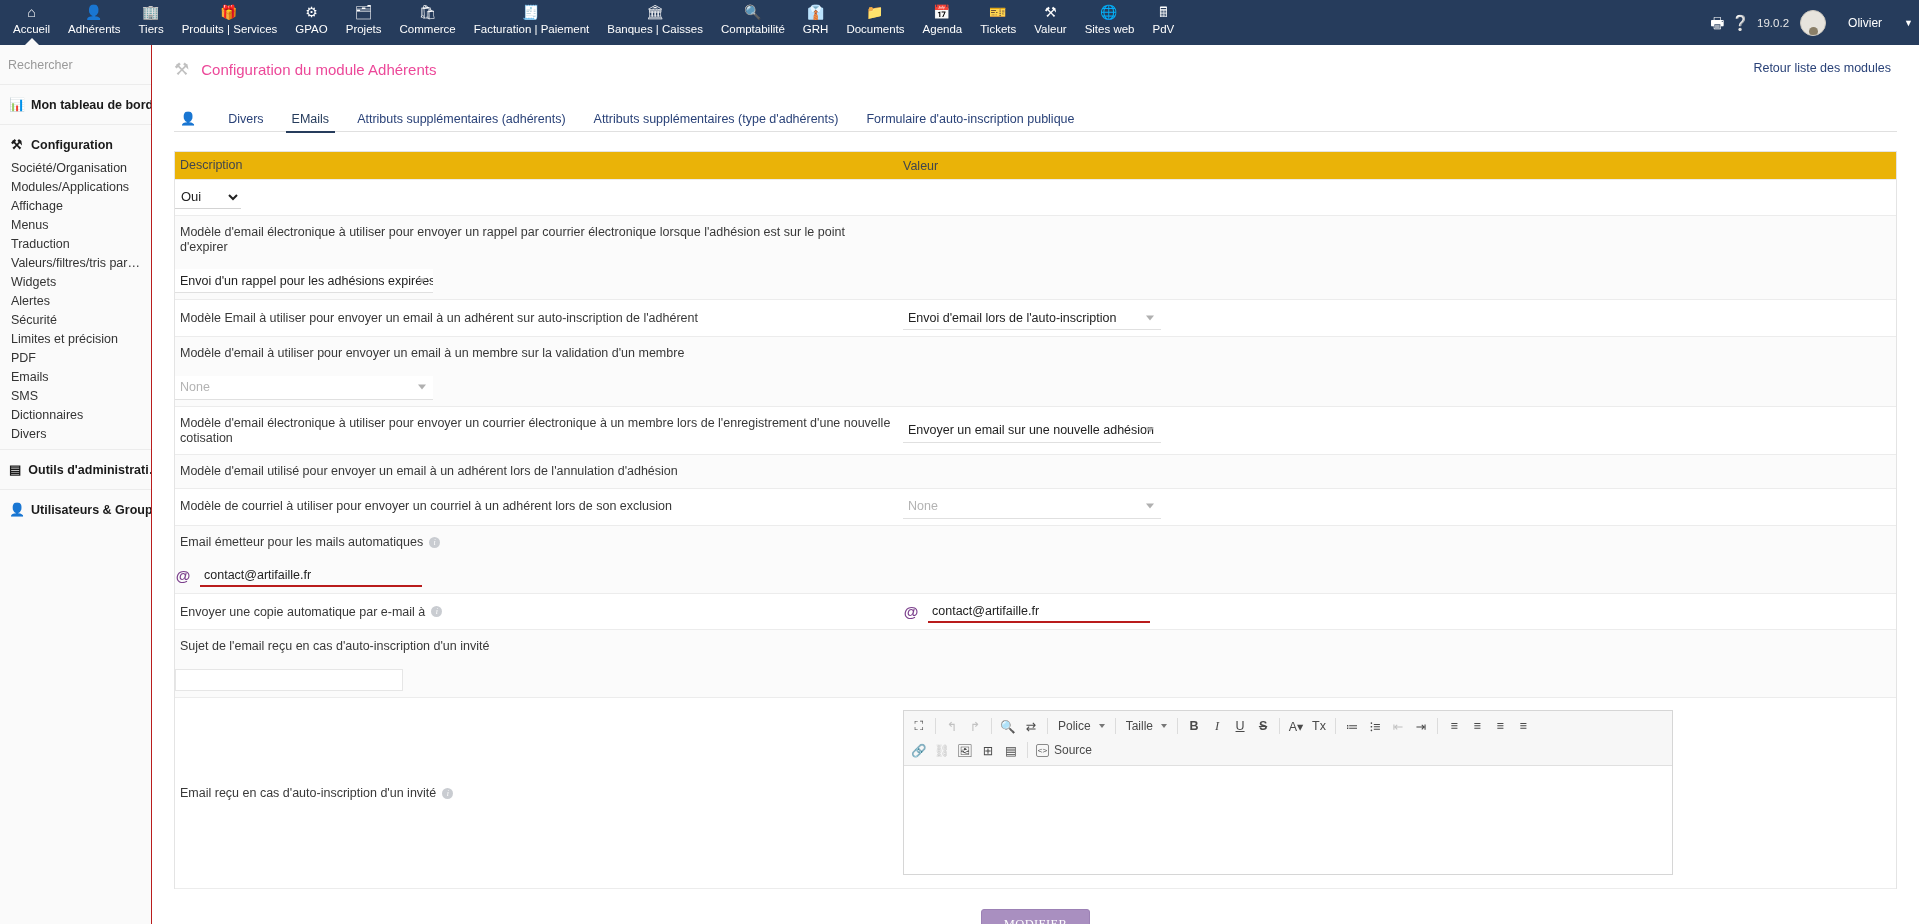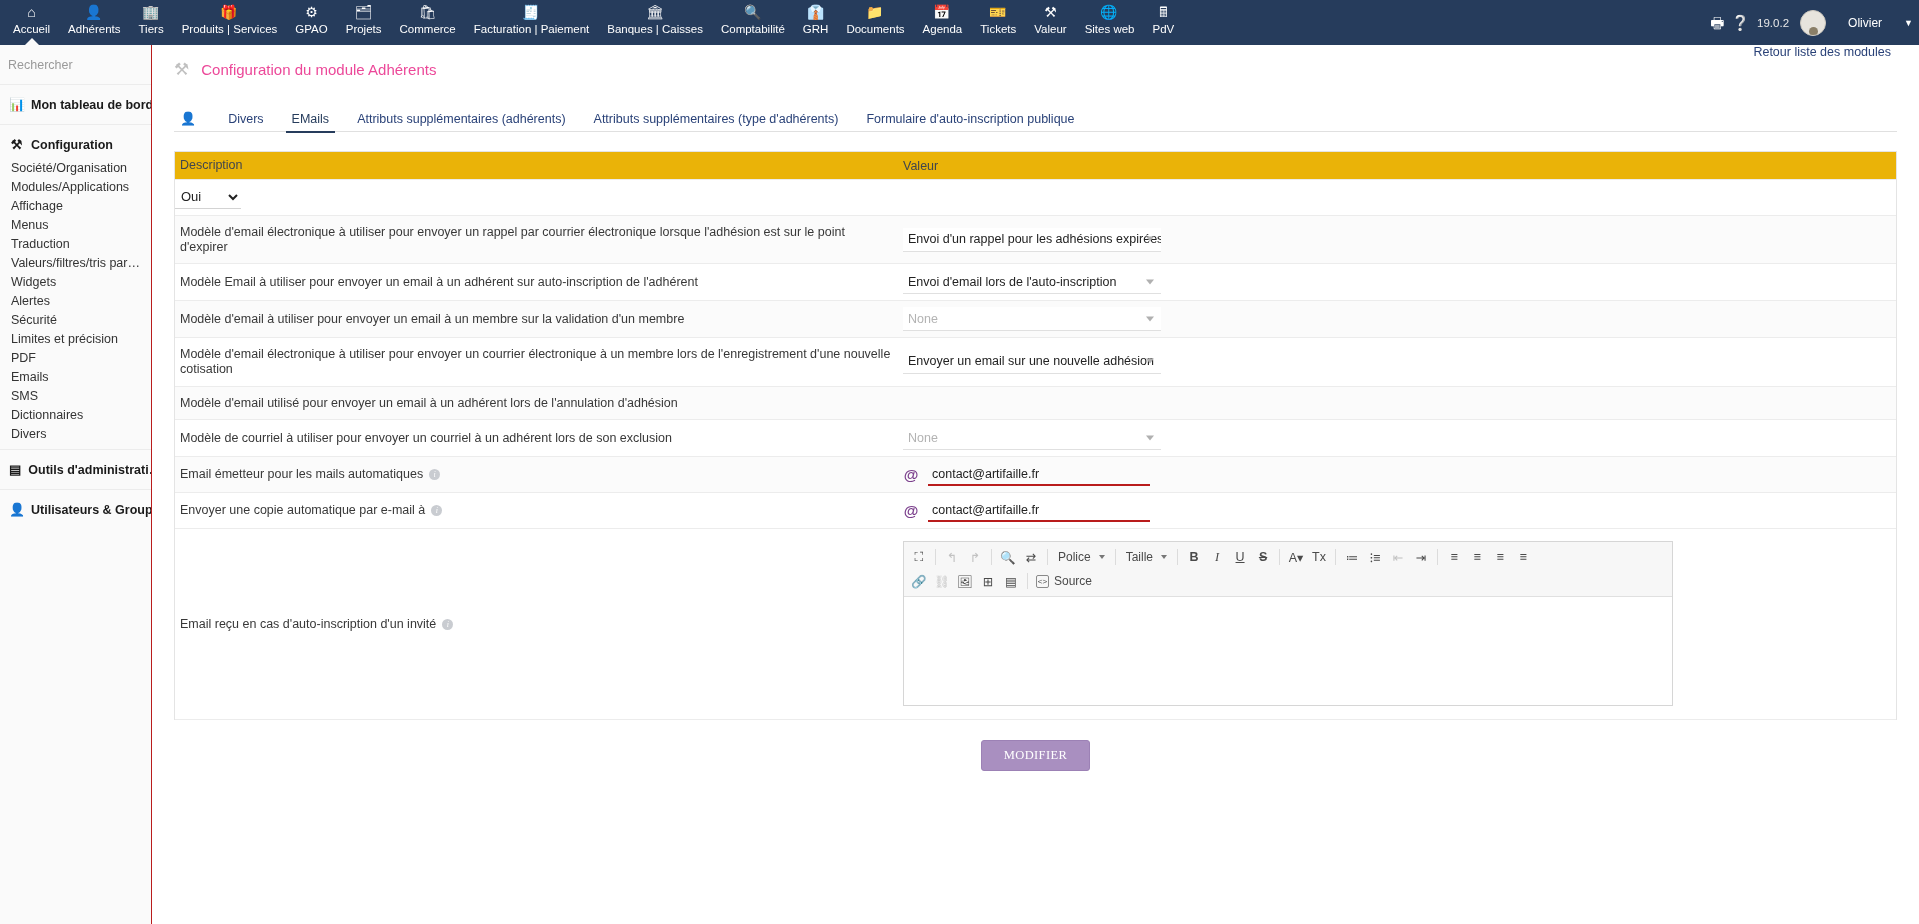--- a/index.html
+++ b/index.html
@@ -114,21 +114,21 @@
   #page-title-row {
     display: flex; align-items: center;
     padding: 14px 0 0 22px;
     position: relative;
   }
   #page-title-icon { color: #c0c0c0; font-size: 17px; margin-right: 12px; }
   #page-title {
     color: #ec4899; font-size: 15px;
   }
   #back-link {
-    position: absolute; right: 28px; top: 0;
+    position: absolute; right: 28px; top: 16px;
     color: #2a4278; font-size: 12.5px; cursor: pointer;
   }
 
   #tabs-row {
     margin: 24px 0 0 22px;
     display: flex; align-items: flex-end;
     border-bottom: 1px solid #e0e0e0;
     width: 1723px;
     height: 28px;
   }
@@ -150,21 +150,21 @@
   #table-wrap {
     margin: 19px 0 0 22px;
     width: 1723px;
     border: 1px solid #e4e4e4;
     border-bottom: none;
   }
   .trow { display: flex; border-bottom: 1px solid #ececec; min-height: 33px; }
   .trow.header {
     background: #eab308; min-height: 28px; align-items: center;
   }
-  .trow.alt { background: #fbfbfb; }
+  .trow.alt { background: #fbfbfb; flex-direction: column; }
   .cell-desc {
     width: 728px; padding: 9px 12px 9px 5px;
     font-size: 12.5px; color: #383838; line-height: 1.17;
     display: flex; align-items: center;
   }
   .trow.header .cell-desc { padding: 0 12px 0 5px; color: #40454d; }
   .cell-val {
     flex: 1; padding: 6px 10px 6px 0;
     display: flex; align-items: center;
   }
@@ -500,20 +500,28 @@
             <span>Envoyer une copie automatique par e-mail à</span>
             <span class="ttip">i</span>
           </div>
           <div class="cell-val">
             <div class="email-field">
               <span class="at-icon">@</span>
               <input type="text" class="text-inp" value="contact@artifaille.fr" style="">
             </div>
           </div>
         </div>
+        <div class="trow alt">
+          <div class="cell-desc">
+            <span>Sujet de l'email reçu en cas d'auto-inscription d'un invité</span>
+          </div>
+          <div class="cell-val">
+            <input type="text" class="text-inp blank" style="">
+          </div>
+        </div>
         <div class="trow editor-row">
           <div class="cell-desc">
             <span>Email reçu en cas d'auto-inscription d'un invité</span>
             <span class="ttip">i</span>
           </div>
           <div class="cell-val">
             <div class="editor-box">
               <div class="ed-toolbar">
                 <div class="ed-tb-line">
                   <span class="ed-btn">⛶</span>

